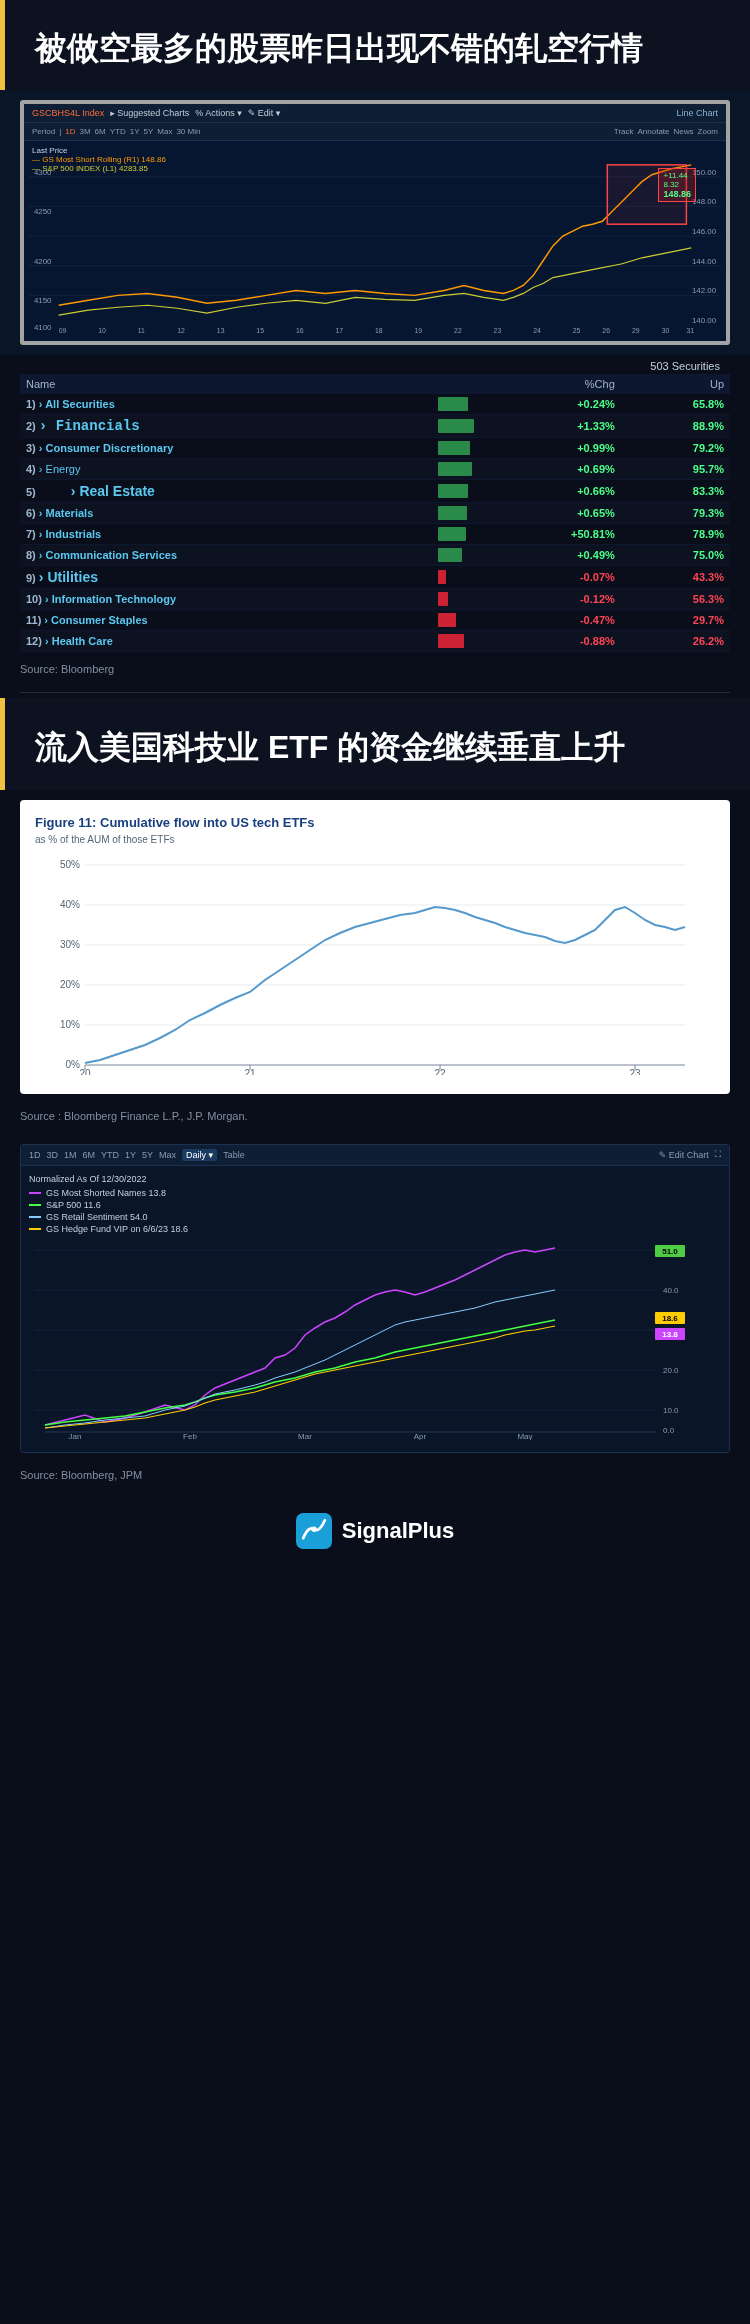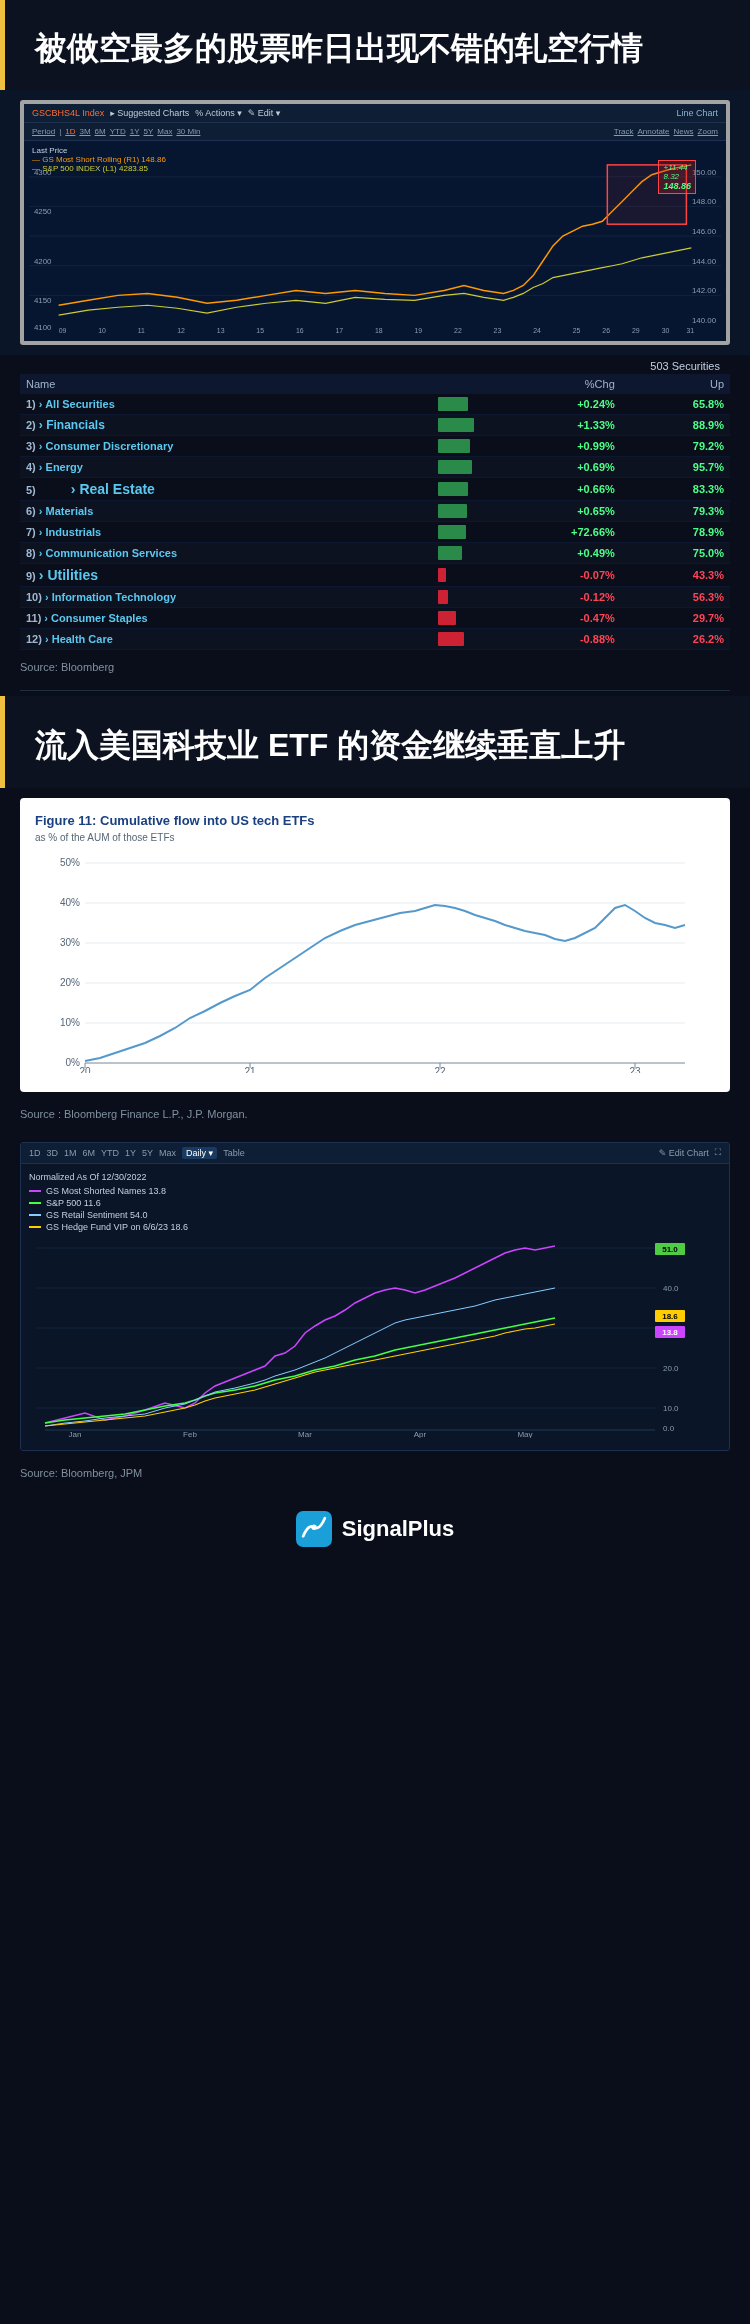--- a/index.html
+++ b/index.html
@@ -253,21 +253,21 @@
   <div class="bloomberg-chart">
 
     <div class="chart-toolbar">
       <span class="active-item">GSCBHS4L Index</span>
       <span class="toolbar-item">▸ Suggested Charts</span>
       <span class="toolbar-item">% Actions ▾</span>
       <span class="toolbar-item">✎ Edit ▾</span>
       <span class="line-chart-label">Line Chart</span>
     </div>
 
-    <div class="chart-toolbar" style="font-size:8px; gap:4px;text-decoration:underline;">
+    <div class="chart-toolbar" style="font-size:8px; gap:4px;">
       <span>Period</span>
       <span>|</span>
       <span style="color:#ff6b35;">1D</span>
       <span>3M</span>
       <span>6M</span>
       <span>YTD</span>
       <span>1Y</span>
       <span>5Y</span>
       <span>Max</span>
       <span>30 Min</span>
@@ -278,21 +278,21 @@
     </div>
 
     <div class="stock-chart-area">
       
       <div style="position:absolute; top:5px; left:8px; font-size:8px; color:#a0b4c8; z-index:2;">
         <div style="color:#c0d0e0; font-size:8px;">Last Price</div>
         <div style="color:#ff9900; font-size:8px;">— GS Most Short Rolling (R1)  148.86</div>
         <div style="color:#cccc33; font-size:8px;">— S&amp;P 500 INDEX (L1)  4283.85</div>
       </div>
       
-      <div style="position:absolute; right:30px; top:19px; background: rgba(180,30,30,0.3); border:1px solid #ff4444; padding:2px 4px; font-size:8px; z-index:3;font-style:italic;">
+      <div style="position:absolute; right:30px; top:27px; background: rgba(180,30,30,0.3); border:1px solid #ff4444; padding:2px 4px; font-size:8px; z-index:3;">
         <div style="color:#4dff88;">+11.44</div>
         <div style="color:#4dff88;">8.32</div>
         <div style="color:#4dff88; font-size:9px; font-weight:bold;">148.86</div>
       </div>
       <svg width="100%" height="190" viewBox="0 0 700 190">
 
         <line x1="0" y1="30" x2="700" y2="30" stroke="#1e3050" stroke-width="0.5"></line>
         <line x1="0" y1="60" x2="700" y2="60" stroke="#1e3050" stroke-width="0.5"></line>
         <line x1="0" y1="90" x2="700" y2="90" stroke="#1e3050" stroke-width="0.5"></line>
         <line x1="0" y1="120" x2="700" y2="120" stroke="#1e3050" stroke-width="0.5"></line>
@@ -364,21 +364,21 @@
     </td>
     <td class="color-bar-cell">
       <div class="color-bar" style="width:30px; background:#2a8a4a;"></div>
     </td>
     <td class="pct-chg" style="color:#4dff88;">+0.24%</td>
     <td class="up" style="color:#4dff88;">65.8%</td>
   </tr>
         <tr style="background: rgb(12, 18, 32);">
     <td class="name">
       <span style="color:#a0b8d0; font-size:11px;">2)</span>
-      <span style="color:#5bc8f0; font-size:12px; font-weight:bold;"> › Financials</span>
+      <span style="color:#5bc8f0; font-size:14px; font-weight:bold;font-family:Liberation Mono, monospace;"> › Financials</span>
     </td>
     <td class="color-bar-cell">
       <div class="color-bar" style="width:36px; background:#2a8a4a;"></div>
     </td>
     <td class="pct-chg" style="color:#4dff88;">+1.33%</td>
     <td class="up" style="color:#4dff88;">88.9%</td>
   </tr>
         <tr style="background: rgb(10, 14, 26);">
     <td class="name">
       <span style="color:#a0b8d0; font-size:11px;">3)</span>
@@ -386,21 +386,21 @@
     </td>
     <td class="color-bar-cell">
       <div class="color-bar" style="width:32px; background:#2a8a4a;"></div>
     </td>
     <td class="pct-chg" style="color:#4dff88;">+0.99%</td>
     <td class="up" style="color:#4dff88;">79.2%</td>
   </tr>
         <tr style="background: rgb(12, 18, 32);">
     <td class="name">
       <span style="color:#a0b8d0; font-size:11px;">4)</span>
-      <span style="color:#5bc8f0; font-size:11px; font-weight:bold;"> › Energy</span>
+      <span style="color:#5bc8f0; font-size:11px; font-weight:normal;"> › Energy</span>
     </td>
     <td class="color-bar-cell">
       <div class="color-bar" style="width:34px; background:#2a8a4a;"></div>
     </td>
     <td class="pct-chg" style="color:#4dff88;">+0.69%</td>
     <td class="up" style="color:#4dff88;">95.7%</td>
   </tr>
         <tr style="background: rgb(10, 14, 26);">
     <td class="name">
       <span style="color:#a0b8d0; font-size:11px;">5)</span>
@@ -424,21 +424,21 @@
     <td class="up" style="color:#4dff88;">79.3%</td>
   </tr>
         <tr style="background: rgb(10, 14, 26);">
     <td class="name">
       <span style="color:#a0b8d0; font-size:11px;">7)</span>
       <span style="color:#5bc8f0; font-size:11px; font-weight:bold;"> › Industrials</span>
     </td>
     <td class="color-bar-cell">
       <div class="color-bar" style="width:28px; background:#2a8a4a;"></div>
     </td>
-    <td class="pct-chg" style="color:#4dff88;">+72.66%</td>
+    <td class="pct-chg" style="color:#4dff88;">+50.81%</td>
     <td class="up" style="color:#4dff88;">78.9%</td>
   </tr>
         <tr style="background: rgb(12, 18, 32);">
     <td class="name">
       <span style="color:#a0b8d0; font-size:11px;">8)</span>
       <span style="color:#5bc8f0; font-size:11px; font-weight:bold;"> › Communication Services</span>
     </td>
     <td class="color-bar-cell">
       <div class="color-bar" style="width:24px; background:#2a8a4a;"></div>
     </td>

